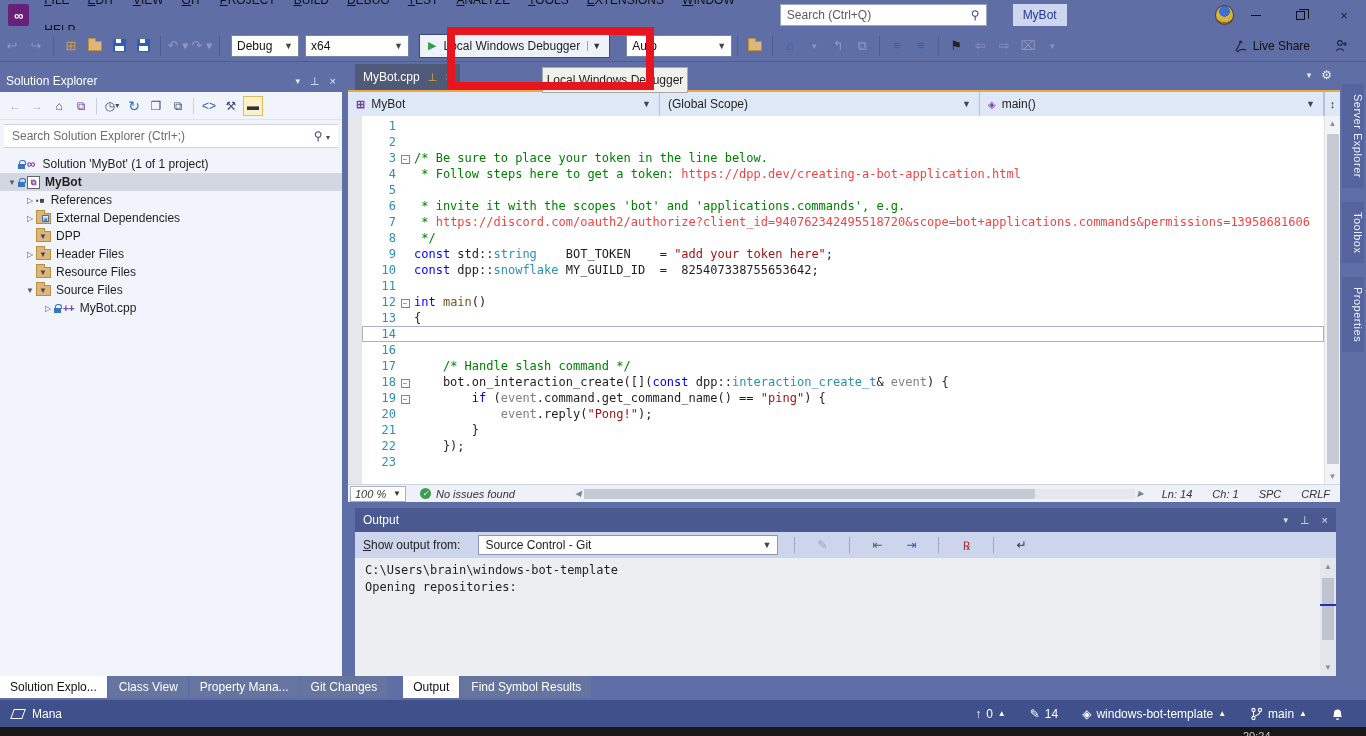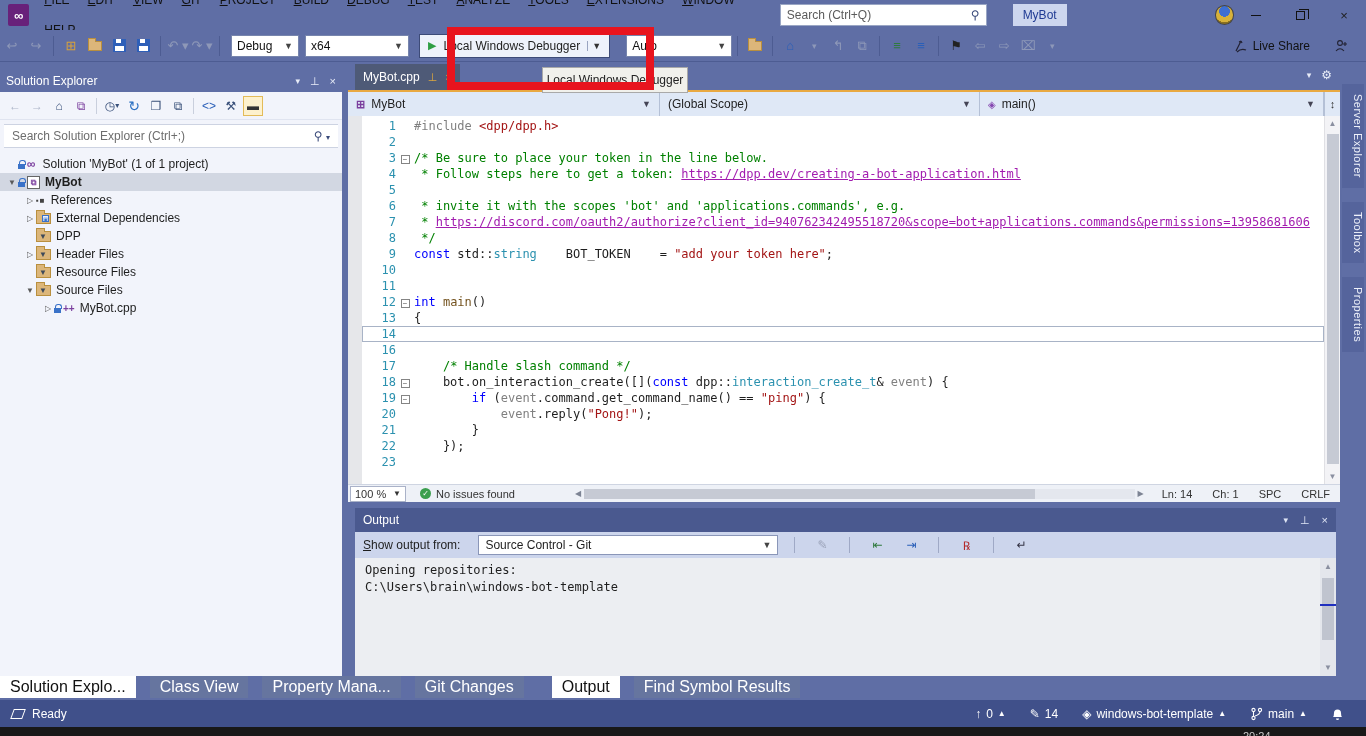--- a/index.html
+++ b/index.html
@@ -98,27 +98,27 @@
   #indicator-margin { width:14px; background:#e6e7ea; flex:none; }
   #code-lines { flex:1; overflow:hidden; padding-top:2px; }
   .code-row { height:16px; display:flex; align-items:center; white-space:pre; position:relative; }
   .code-row .ln { width:34px; text-align:right; color:#2b91af; font-size:12px; flex:none; font-family:"DejaVu Sans Mono",monospace; }
   .code-row .fold { width:18px; text-align:center; flex:none; }
   .fold-box { display:inline-block; width:9px; height:9px; border:1px solid #848484; color:#555; font-size:8px; line-height:7px; background:#fff; }
   .code-text { font-family:"DejaVu Sans Mono","Liberation Mono",monospace; font-size:12px; flex:1; }
   .code-row.active { box-shadow:inset 0 0 0 1px #a8b3c6; }
   .c-pp { color:#808080; } .c-str { color:#a31515; } .c-kw { color:#0000ff; }
   .c-ty { color:#2b91af; } .c-cm { color:#008000; } .c-id { color:#1e1e1e; }
-  .c-lnk { color:#a21caf; text-decoration:underline; } .c-gray { color:#808080; } .c-fn { color:#74531f; }
+  .c-lnk { color:#ef4444; } .c-gray { color:#808080; } .c-fn { color:#74531f; }
 
   #vscroll { width:16px; background:#f3f3f6; border-left:1px solid #e0e0e4; flex:none; position:relative; }
   #vscroll .arr { position:absolute; left:0; width:100%; text-align:center; color:#8a8fa0; font-size:8px; }
   #vscroll .thumb { position:absolute; left:2px; width:12px; top:18px; height:330px; background:#c6cad4; }
 
-  #editor-bottom { height:18px; background:#eef1f7; border-top:1px solid #cfd5e2; display:flex; align-items:center; font-size:11px; color:#333; }
+  #editor-bottom { height:18px; background:#eef1f7; border-top:1px solid #cfd5e2; display:flex; align-items:center; font-size:11px; color:#333;font-style:italic; }
   #zoom-combo { width:56px; height:16px; background:#fff; border:1px solid #aab2c8; display:flex; align-items:center; padding:0 4px; margin-left:2px; }
   #zoom-combo .arrow { margin-left:auto; font-size:8px; }
   #issues { display:flex; align-items:center; margin-left:14px; gap:5px; }
   #issues .chk { width:11px; height:11px; border-radius:50%; background:#3b9e4e; color:#fff; font-size:8px; line-height:11px; text-align:center; }
   #hscroll { flex:1; height:12px; margin:0 8px 0 60px; display:flex; align-items:center; }
   #hscroll .arr { color:#7d8494; font-size:8px; }
   #hscroll .track { flex:1; height:10px; background:#e4e7ee; margin:0 3px; position:relative; }
   #hscroll .thumb { position:absolute; left:0; top:0; height:10px; width:82%; background:#c6cad4; }
   .eb-item { margin:0 10px; white-space:nowrap; }
 
@@ -135,21 +135,21 @@
   .ot-sep { width:1px; height:16px; background:#9fa9c6; margin:0 4px; }
   #out-body { flex:1; position:relative; background:#eceef2; overflow:hidden; }
   #output-lines { padding:4px 0 0 10px; font-size:12px; line-height:17px; color:#1e1e1e; }
   #out-vscroll { position:absolute; right:0; top:0; bottom:0; width:16px; background:#e4e6ec; }
   #out-vscroll .arr { position:absolute; left:0; width:100%; text-align:center; color:#8a8fa0; font-size:8px; }
   #out-vscroll .thumb { position:absolute; left:2px; width:12px; top:20px; height:62px; background:#c0c4cf; }
   #out-vscroll .mark { position:absolute; left:0; width:100%; top:46px; height:2px; background:#1f2fbf; }
 
   
   #panel-tabs { position:absolute; left:0; top:676px; width:1366px; height:24px; background:#5f6ea5; display:flex; }
-  .ptab { padding:0 10px; height:22px; line-height:22px; color:#fff; font-size:16px; background:#66759f; margin-right:14px; white-space:nowrap; }
+  .ptab { padding:0 10px; height:22px; line-height:22px; color:#fff; font-size:12px; background:#66759f; margin-right:2px; white-space:nowrap; }
   .ptab.active { background:#fff; color:#111; }
   #ptabs-left { display:flex; }
   #ptabs-right { display:flex; margin-left:14px; }
 
   
   #side-strip { position:absolute; left:1340px; top:62px; width:26px; height:614px; background:#5f6ea5; }
   .vtab { writing-mode:vertical-rl; background:#55649c; color:#eef1fa; font-size:11px; padding:10px 0; width:22px; margin:0 0 14px 2px; text-align:center; letter-spacing:.5px; }
   #side-strip .first { margin-top:22px; }
 
   
@@ -378,30 +378,30 @@
     <div class="nav-combo" id="nav-member">
       <span class="nav-micon">◈</span>
       <span>main()</span>
       <span class="arrow">▼</span>
     </div>
     <div id="nav-split">↕</div>
   </div>
   <div id="code-wrap">
     <div id="indicator-margin"></div>
     <div id="code-lines">
-        <div class="code-row"><span class="ln">1</span><span class="fold"></span><span class="code-text"><span class="c-pp">#include </span><span class="c-str">&lt;dpp/dpp.h&gt;</span></span></div>
+        <div class="code-row"><span class="ln">1</span><span class="fold"></span></div>
         <div class="code-row"><span class="ln">2</span><span class="fold"></span><span class="code-text"></span></div>
         <div class="code-row"><span class="ln">3</span><span class="fold"><span class="fold-box">−</span></span><span class="code-text"><span class="c-cm">/* Be sure to place your token in the line below.</span></span></div>
         <div class="code-row"><span class="ln">4</span><span class="fold"></span><span class="code-text"><span class="c-cm"> * Follow steps here to get a token: </span><span class="c-lnk">https://dpp.dev/creating-a-bot-application.html</span></span></div>
         <div class="code-row"><span class="ln">5</span><span class="fold"></span></div>
         <div class="code-row"><span class="ln">6</span><span class="fold"></span><span class="code-text"><span class="c-cm"> * invite it with the scopes 'bot' and 'applications.commands', e.g.</span></span></div>
         <div class="code-row"><span class="ln">7</span><span class="fold"></span><span class="code-text"><span class="c-cm"> * </span><span class="c-lnk">https://discord.com/oauth2/authorize?client_id=940762342495518720&amp;scope=bot+applications.commands&amp;permissions=13958681606</span></span></div>
         <div class="code-row"><span class="ln">8</span><span class="fold"></span><span class="code-text"><span class="c-cm"> */</span></span></div>
         <div class="code-row"><span class="ln">9</span><span class="fold"></span><span class="code-text"><span class="c-kw">const </span><span class="c-id">std::</span><span class="c-ty">string</span><span class="c-id">    BOT_TOKEN    = </span><span class="c-str">"add your token here"</span><span class="c-id">;</span></span></div>
-        <div class="code-row"><span class="ln">10</span><span class="fold"></span></div>
+        <div class="code-row"><span class="ln">10</span><span class="fold"></span><span class="code-text"><span class="c-kw">const </span><span class="c-id">dpp::</span><span class="c-ty">snowflake</span><span class="c-id"> MY_GUILD_ID  =  825407338755653642;</span></span></div>
         <div class="code-row"><span class="ln">11</span><span class="fold"></span><span class="code-text"></span></div>
         <div class="code-row"><span class="ln">12</span><span class="fold"><span class="fold-box">−</span></span><span class="code-text"><span class="c-kw">int</span><span class="c-id"> </span><span class="c-fn">main</span><span class="c-id">()</span></span></div>
         <div class="code-row"><span class="ln">13</span><span class="fold"></span><span class="code-text"><span class="c-id">{</span></span></div>
         <div class="code-row active"><span class="ln">14</span><span class="fold"></span></div>
         <div class="code-row"><span class="ln">16</span><span class="fold"></span><span class="code-text"></span></div>
         <div class="code-row"><span class="ln">17</span><span class="fold"></span><span class="code-text"><span class="c-id">    </span><span class="c-cm">/* Handle slash command */</span></span></div>
         <div class="code-row"><span class="ln">18</span><span class="fold"><span class="fold-box">−</span></span><span class="code-text"><span class="c-id">    bot.on_interaction_create([](</span><span class="c-kw">const</span><span class="c-id"> dpp::</span><span class="c-ty">interaction_create_t</span><span class="c-id">&amp; </span><span class="c-gray">event</span><span class="c-id">) {</span></span></div>
         <div class="code-row"><span class="ln">19</span><span class="fold"><span class="fold-box">−</span></span><span class="code-text"><span class="c-id">        </span><span class="c-kw">if</span><span class="c-id"> (</span><span class="c-gray">event</span><span class="c-id">.command.get_command_name() == </span><span class="c-str">"ping"</span><span class="c-id">) {</span></span></div>
         <div class="code-row"><span class="ln">20</span><span class="fold"></span><span class="code-text"><span class="c-id">            </span><span class="c-gray">event</span><span class="c-id">.reply(</span><span class="c-str">"Pong!"</span><span class="c-id">);</span></span></div>
         <div class="code-row"><span class="ln">21</span><span class="fold"></span><span class="code-text"><span class="c-id">        }</span></span></div>
@@ -457,22 +457,22 @@
     <span class="ot-sep"></span>
     <span class="ot-icon" style="color:#2f7a3d;">⇤</span>
     <span class="ot-icon" style="color:#2a5fb8;">⇥</span>
     <span class="ot-sep"></span>
     <span class="ot-icon" style="color:#b32b2b;">℞</span>
     <span class="ot-sep"></span>
     <span class="ot-icon" style="color:#334;">↵</span>
   </div>
   <div id="out-body">
     <div id="output-lines" class="mono">
+        <div>C:\Users\brain\windows-bot-template</div>
         <div>Opening repositories:</div>
-        <div>C:\Users\brain\windows-bot-template</div>
       </div>
     <div id="out-vscroll">
       <span class="arr" style="top:4px;">▲</span>
       <div class="thumb"></div>
       <div class="mark"></div>
       <span class="arr" style="bottom:4px;">▼</span>
     </div>
   </div>
 </div>
 
@@ -490,21 +490,21 @@
 </div>
 
 <div id="side-strip">
     <div class="vtab first">Server Explorer</div>
     <div class="vtab">Toolbox</div>
     <div class="vtab">Properties</div>
   </div>
 
 <div id="statusbar">
   <span id="ready-icon"></span>
-  <span>Ready</span>
+  <span>Mana</span>
   <div id="status-right">
     <div class="st-item">
       <span>↑</span>
       <span>0</span>
       <span class="st-caret">▲</span>
     </div>
     <div class="st-item">
       <span>✎</span>
       <span>14</span>
     </div>

